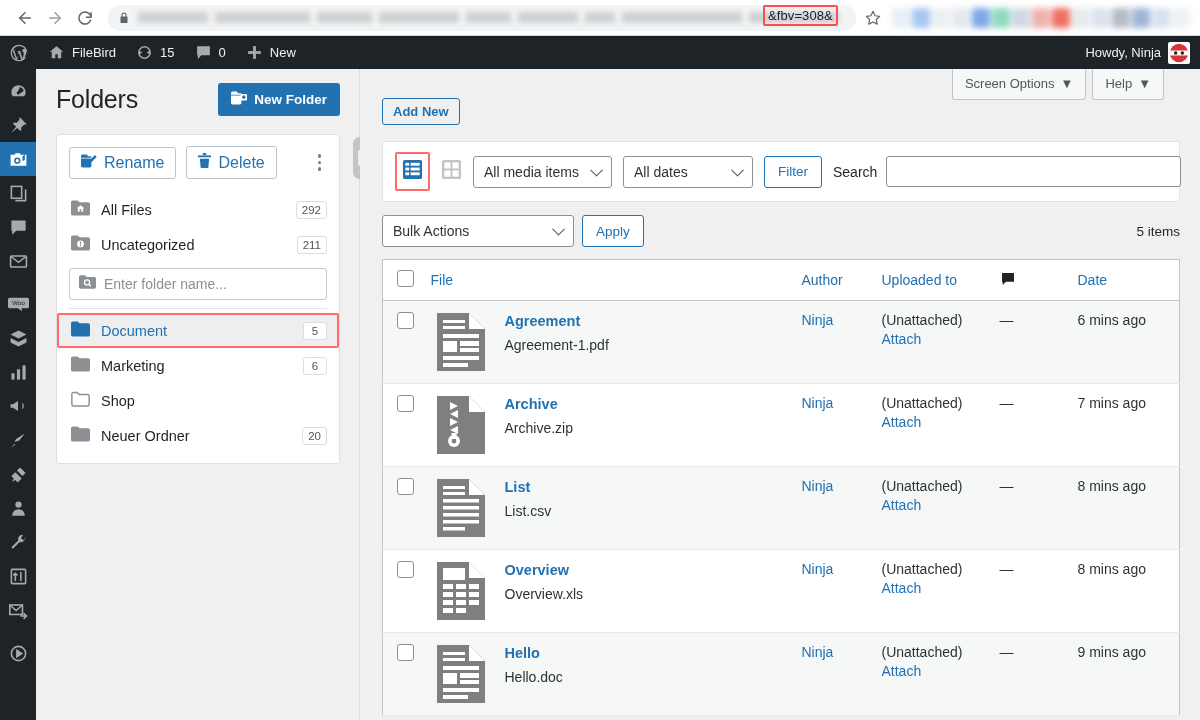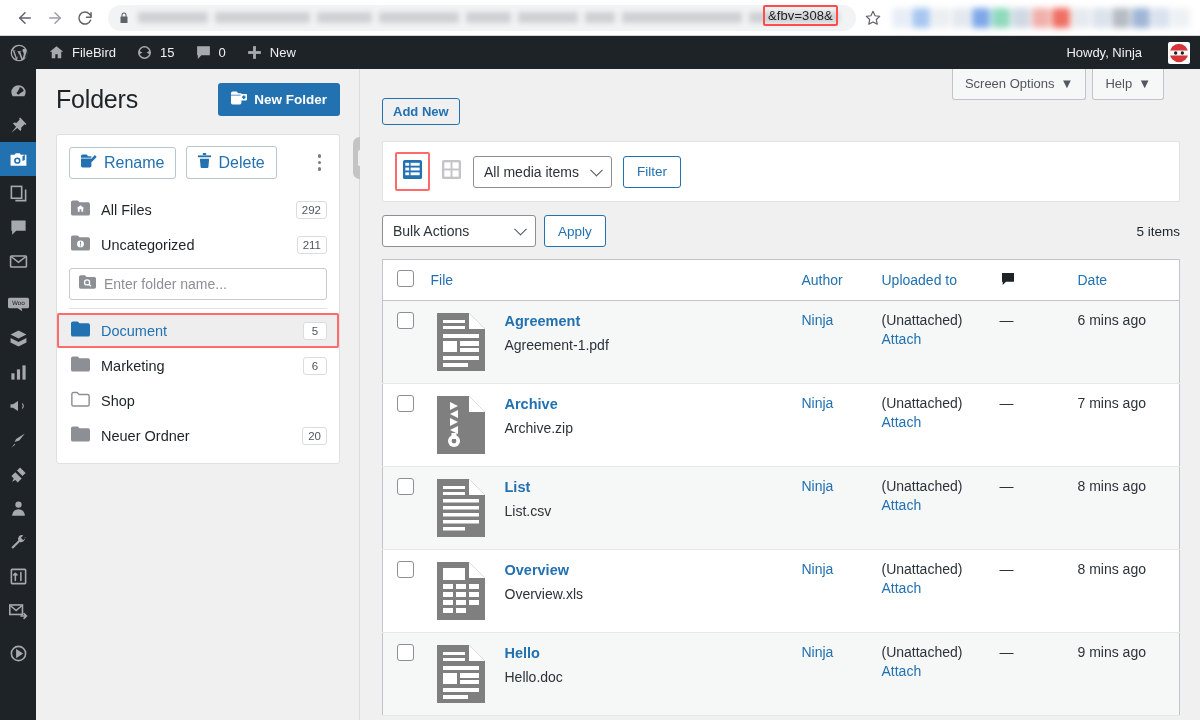--- a/index.html
+++ b/index.html
@@ -49,21 +49,21 @@
   .ext-blur i { display: block; width: 18px; height: 20px; border-radius: 2px; }
 
   
   .adminbar {
     height: 33px; background: #1d2327; color: #f0f0f1;
     display: flex; align-items: center; font-size: 13px;
   }
   .ab-item { display: flex; align-items: center; gap: 7px; padding: 0 10px; height: 33px; color: #f0f0f1; }
   .ab-item:first-child { padding-left: 9px; padding-right: 9px; }
   .ab-icon { display: inline-flex; align-items:center; justify-content:center; color: #a7aaad; }
-  .ab-right { margin-left: auto; display: flex; align-items: center; gap: 26px; padding-right: 10px; }
+  .ab-right { margin-left: auto; display: flex; align-items: center; gap: 7px; padding-right: 10px; }
   .avatar {
     width: 22px; height: 22px; border-radius: 2px; background: #fff;
     display: flex; align-items: center; justify-content: center; overflow: hidden;
   }
 
   
   .body-wrap { display: flex; height: 651px; }
   .adminmenu {
     width: 36px; background: #1d2327; flex: 0 0 36px;
     padding-top: 5px; display: flex; flex-direction: column; align-items: center;
@@ -607,26 +607,35 @@
             <rect x="12" y="3.5" width="6.5" height="6.5" fill="#fff"></rect>
             <rect x="3.5" y="12" width="6.5" height="6.5" fill="#fff"></rect>
             <rect x="12" y="12" width="6.5" height="6.5" fill="#fff"></rect>
           </svg>
       </span>
       <span class="select-wrap">
         <select class="wpselect">
           <option>All media items</option>
         </select>
       </span>
+      <span class="select-wrap">
+        <select class="wpselect" style="width:130px">
+          <option>All dates</option>
+        </select>
+      </span>
       <button class="btn-filter">Filter</button>
+      <span class="search-wrap">
+        <span class="search-label">Search</span>
+        <input class="search-input" type="text" style="">
+      </span>
     </div>
 
     <div class="bulkrow">
       <span class="select-wrap">
-        <select class="wpselect" style="width:154px">
+        <select class="wpselect" style="width:192px">
           <option>Bulk Actions</option>
         </select>
       </span>
       <button class="btn-apply">Apply</button>
       <span class="items-count">5 items</span>
     </div>
 
     <table class="wptable">
       <thead>
         <tr>

